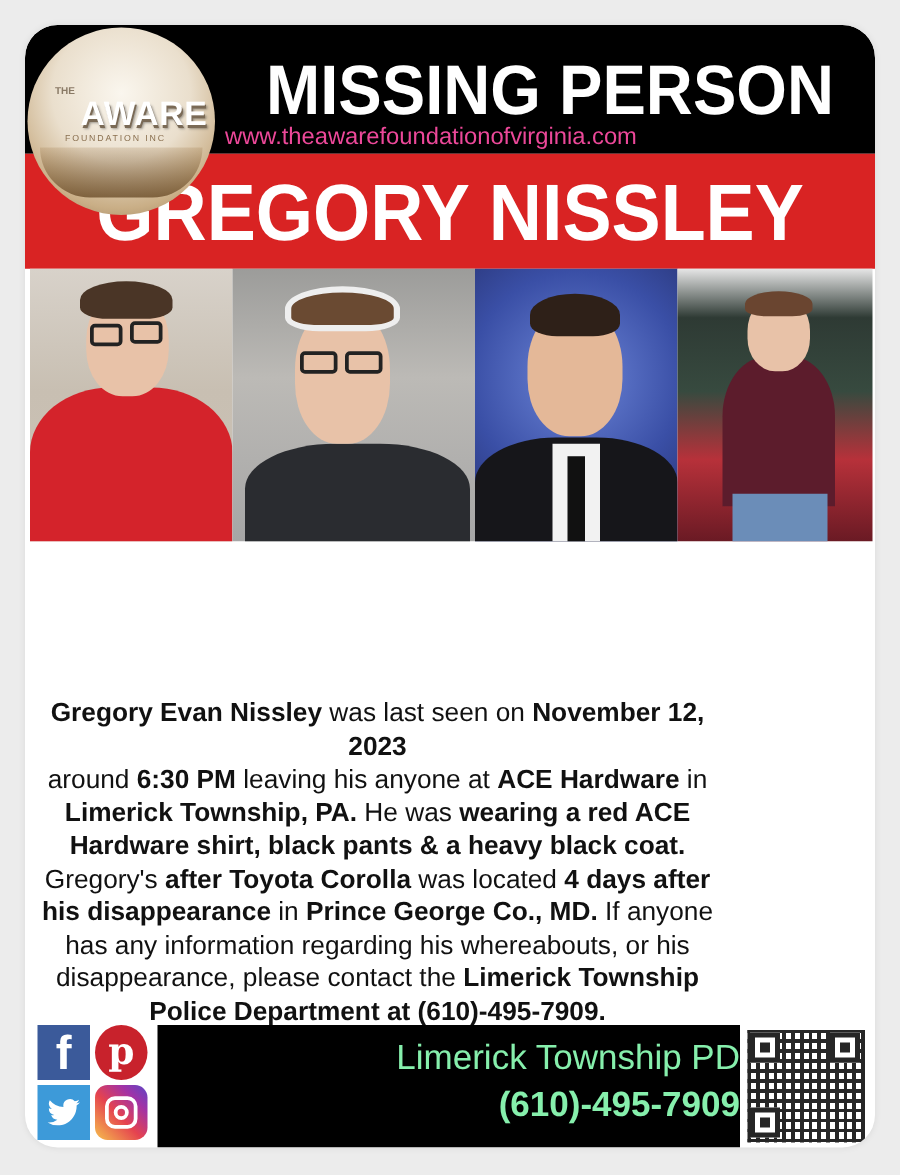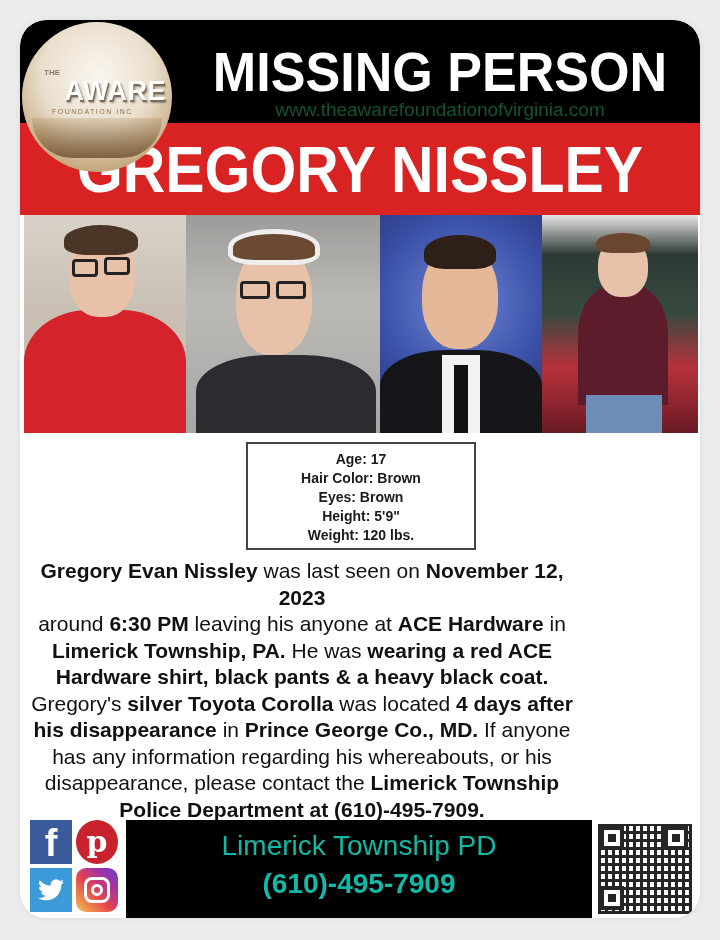--- a/index.html
+++ b/index.html
@@ -20,22 +20,22 @@
   .email {
     position: absolute; left: 160px; width: 520px; top: 4px; text-align: center;
     color: #e9d9a6; font-size: 20px; letter-spacing: 0.2px;
   }
   .missing {
     position: absolute; left: 160px; width: 520px; top: 24px; text-align: center;
     color: #fff; font-weight: bold; font-size: 56px; line-height: 56px;
     transform: scaleX(0.93); transform-origin: center;
   }
   .website {
-    position: absolute; left: 160px; width: 520px; top: 79px; text-align: center;
-    color: #14532d; font-size: 19px;
+    position: absolute; left: 160px; width: 520px; top: 79px; text-align: left;
+    color: #ec4899; font-size: 19px;
   }
   .hdr-red {
     position: absolute; left: 0; top: 103px; width: 680px; height: 92px;
     background: #d92323;
   }
   .name {
     position: absolute; left: 0; width: 680px; top: 118px; text-align: center;
     color: #fff; font-weight: bold; font-size: 64px; line-height: 64px;
     transform: scaleX(0.92); transform-origin: center;
   }
@@ -89,21 +89,21 @@
   .sq { position: absolute; width: 42px; height: 44px; color: #fff; font-weight: bold; text-align: center; }
   .fb { left: 0; top: 0; background: #3b5a9a; font-size: 38px; line-height: 46px; }
   .pi { left: 46px; top: 0; width: 42px; height: 44px; border-radius: 50%; background: #c8222c; font-size: 30px; line-height: 44px; font-family: "DejaVu Serif", serif; }
   .tw { left: 0; top: 48px; background: #3d9ad9; font-size: 26px; line-height: 44px; }
   .ig { left: 46px; top: 48px; border-radius: 10px; background: linear-gradient(45deg, #f6c04d 0%, #e5434f 45%, #a232a6 75%, #5b46c6 100%); }
   .ig .ring { position: absolute; left: 8px; top: 9px; width: 26px; height: 26px; border: 3px solid #fff; border-radius: 8px; }
   .ig .lens { position: absolute; left: 15px; top: 16px; width: 12px; height: 12px; border: 3px solid #fff; border-radius: 50%; }
 
   .pd {
     position: absolute; left: 106px; top: 800px; width: 466px; height: 98px;
-    background: #000; color: #14b8a6; text-align: center;
+    background: #000; color: #86efac; text-align: right;
   }
   .pd .l1 { font-size: 28px; margin-top: 10px; }
   .pd .l2 { font-size: 28px; margin-top: 6px; font-weight: bold; }
 
   .qr {
     position: absolute; left: 578px; top: 804px; width: 94px; height: 90px;
     background:
       repeating-linear-gradient(90deg, #000 0 3px, transparent 3px 7px),
       repeating-linear-gradient(0deg, #000 0 3px, #fff 3px 8px);
     opacity: 0.85;
@@ -153,33 +153,26 @@
       <div class="hair" style="left:44px;top:20px;width:72px;height:34px;background:#2e2018;"></div>
     </div>
     <div class="photo p4">
       <div class="body" style="left:36px;top:70px;width:90px;height:120px;background:#5c1c2c;"></div>
       <div style="position:absolute;left:44px;top:180px;width:76px;height:40px;background:#6b8db8;"></div>
       <div class="head" style="left:56px;top:22px;width:50px;height:60px;"></div>
       <div class="hair" style="left:54px;top:18px;width:54px;height:20px;background:#6a4530;"></div>
     </div>
   </div>
 
-  <div class="stats">
-    <div>Age: 17</div>
-    <div>Hair Color: Brown</div>
-    <div>Eyes: Brown</div>
-    <div>Height: 5'9"</div>
-    <div>Weight: 120 lbs.</div>
-  </div>
 
   <div class="desc">
     <b>Gregory Evan Nissley</b><span> was last seen on </span><b>November 12, 2023</b><br>
     <span> around </span><b>6:30 PM</b><span> leaving his anyone at </span><b>ACE Hardware</b><span> in </span><br>
     <b>Limerick Township, PA.</b><span> He was </span><b>wearing a red ACE Hardware shirt, black pants &amp; a heavy black coat.</b><br>
-    <span> Gregory's </span><b>silver Toyota Corolla</b><span> was located </span><b>4 days after his disappearance</b><span> in </span><b>Prince George Co., MD.</b><span> If anyone has any information regarding his whereabouts, or his disappearance, please contact the </span><b>Limerick Township Police Department at (610)-495-7909.</b>
+    <span> Gregory's </span><b>after Toyota Corolla</b><span> was located </span><b>4 days after his disappearance</b><span> in </span><b>Prince George Co., MD.</b><span> If anyone has any information regarding his whereabouts, or his disappearance, please contact the </span><b>Limerick Township Police Department at (610)-495-7909.</b>
   </div>
 
   <div class="social">
     <div class="sq fb">f</div>
     <div class="sq pi">p</div>
     <div class="sq tw">
       <svg width="26" height="22" viewBox="0 0 24 20" style="margin-top:11px">
           <path fill="#fff" d="M24 2.4a9.8 9.8 0 0 1-2.8.8A4.9 4.9 0 0 0 23.3.5a9.9 9.9 0 0 1-3.1 1.2A4.9 4.9 0 0 0 11.8 6 14 14 0 0 1 1.7.9a4.9 4.9 0 0 0 1.5 6.6 4.9 4.9 0 0 1-2.2-.6 4.9 4.9 0 0 0 3.9 4.9 4.9 4.9 0 0 1-2.2.1 4.9 4.9 0 0 0 4.6 3.4A9.9 9.9 0 0 1 0 17.3 14 14 0 0 0 7.5 19.5c9 0 14-7.5 14-14v-.6A10 10 0 0 0 24 2.4z"></path>
         </svg>
     </div>

